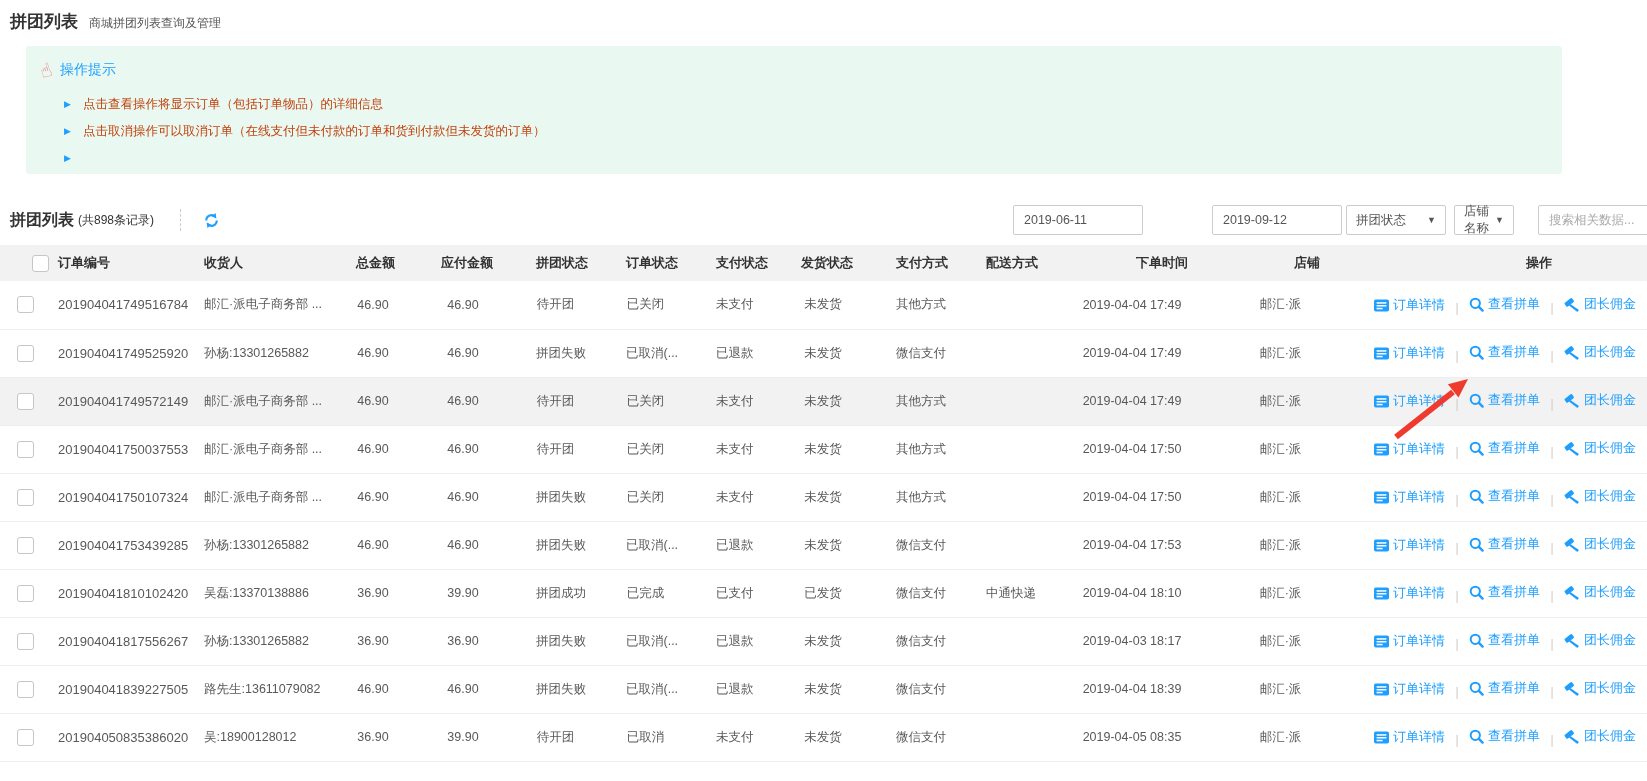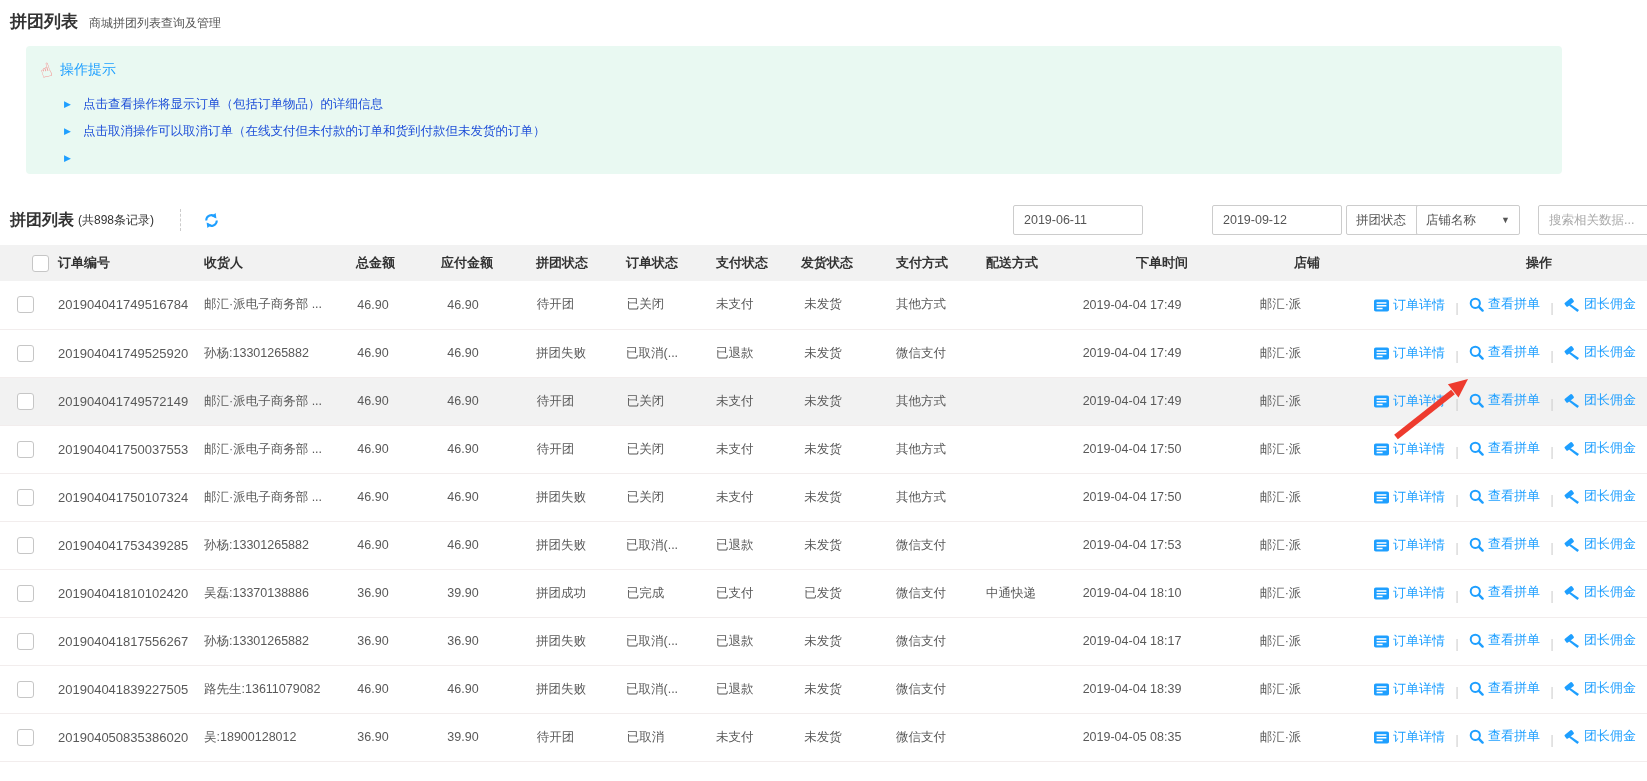--- a/index.html
+++ b/index.html
@@ -15,21 +15,21 @@
 
   
   .tip-box { position:absolute; left:26px; top:46px; width:1536px; height:128px; background:#e9f9f2; border-radius:4px; }
   .tip-head { display:flex; align-items:center; margin:12px 0 0 7px; height:24px; }
   .hand-icon { color:#f67b7b; font-size:19px; display:inline-block; transform:rotate(-18deg); width:26px; text-align:center; }
   .tip-title { color:#1e9fff; font-size:14px; margin-left:1px; }
   .tip-items { margin-top:9px; }
   .tip-item { display:flex; align-items:center; height:27px; padding-left:38px; }
   .tri-icon { color:#1e9fff; font-size:9px; margin-right:12px; line-height:1; }
   .tip-text { font-size:12.5px; }
-  .tip-text.blue { color:#1d4ed8; }
+  .tip-text.blue { color:#c2410c; }
   .tip-text.green { color:#009688; }
 
   
   .list-bar { position:absolute; top:200px; left:0; width:1647px; height:42px; }
   .list-title-group { position:absolute; left:10px; top:0; height:40px; display:flex; align-items:center; }
   .list-title { font-size:16px; font-weight:bold; color:#333; }
   .list-count { font-size:12px; color:#333; margin-left:4px; }
   .vdiv { border-left:1px dashed #ccc; height:22px; margin-left:26px; }
   .refresh-btn { margin-left:22px; display:flex; align-items:center; cursor:pointer; }
 
@@ -38,21 +38,21 @@
     border:1px solid #ccc; border-radius:2px; background:#fff;
     font-size:12.5px; color:#555; font-family:inherit;
   }
   .f-input { padding:0 10px; outline:none; }
   .f-input::placeholder { color:#aaa; }
   .f-select { display:flex; align-items:center; justify-content:space-between; padding:0 9px; cursor:pointer; }
   .f-select .caret { font-size:9px; color:#555; margin-left:6px; }
   .f-date1 { left:1013px; width:130px; }
   .f-date2 { left:1212px; width:130px; }
   .f-select1 { left:1346px; width:100px; }
-  .f-select2 { left:1416px; width:104px; }
+  .f-select2 { left:1454px; width:60px; }
   .f-search  { left:1538px; width:130px; }
 
   
   table.orders { position:absolute; top:245px; left:0; width:1647px; border-collapse:collapse; table-layout:fixed; }
   thead tr { height:36px; background:#f2f2f2; }
   th { font-size:13px; font-weight:bold; color:#333; text-align:right; white-space:nowrap; }
   tbody tr { height:48px; border-bottom:1px solid #f2eded; background:#fff; }
   tbody tr.hl { background:#f2f2f2; }
   td { font-size:12.5px; color:#595959; text-align:center; white-space:nowrap; }
   th.c-order, td.c-order { text-align:left; padding-left:8px; }
@@ -485,21 +485,21 @@
     <td class="c-order">201904041817556267</td>
     <td class="c-receiver">孙杨:13301265882</td>
     <td class="c-num">36.90</td>
     <td class="c-num">36.90</td>
     <td class="c-status">拼团失败</td>
     <td class="c-status">已取消(...</td>
     <td class="c-status">已退款</td>
     <td class="c-status">未发货</td>
     <td class="c-status">微信支付</td>
     <td class="c-status"></td>
-    <td class="c-time">2019-04-04 18:17</td>
+    <td class="c-time">2019-04-03 18:17</td>
     <td class="c-shop">邮汇·派</td>
     <td class="c-actions">
       <span class="action-link">
         <svg width="15" height="13" viewBox="0 0 15 13">
           <rect x="0" y="0.5" width="15" height="12" rx="1.8" fill="#1e9fff"></rect>
           <rect x="2.6" y="3.2" width="9.8" height="1.5" fill="#fff"></rect>
           <rect x="2.6" y="6" width="9.8" height="1.5" fill="#fff"></rect>
           <rect x="2.6" y="8.8" width="6" height="1.5" fill="#fff"></rect>
         </svg>
               <span>订单详情</span>

